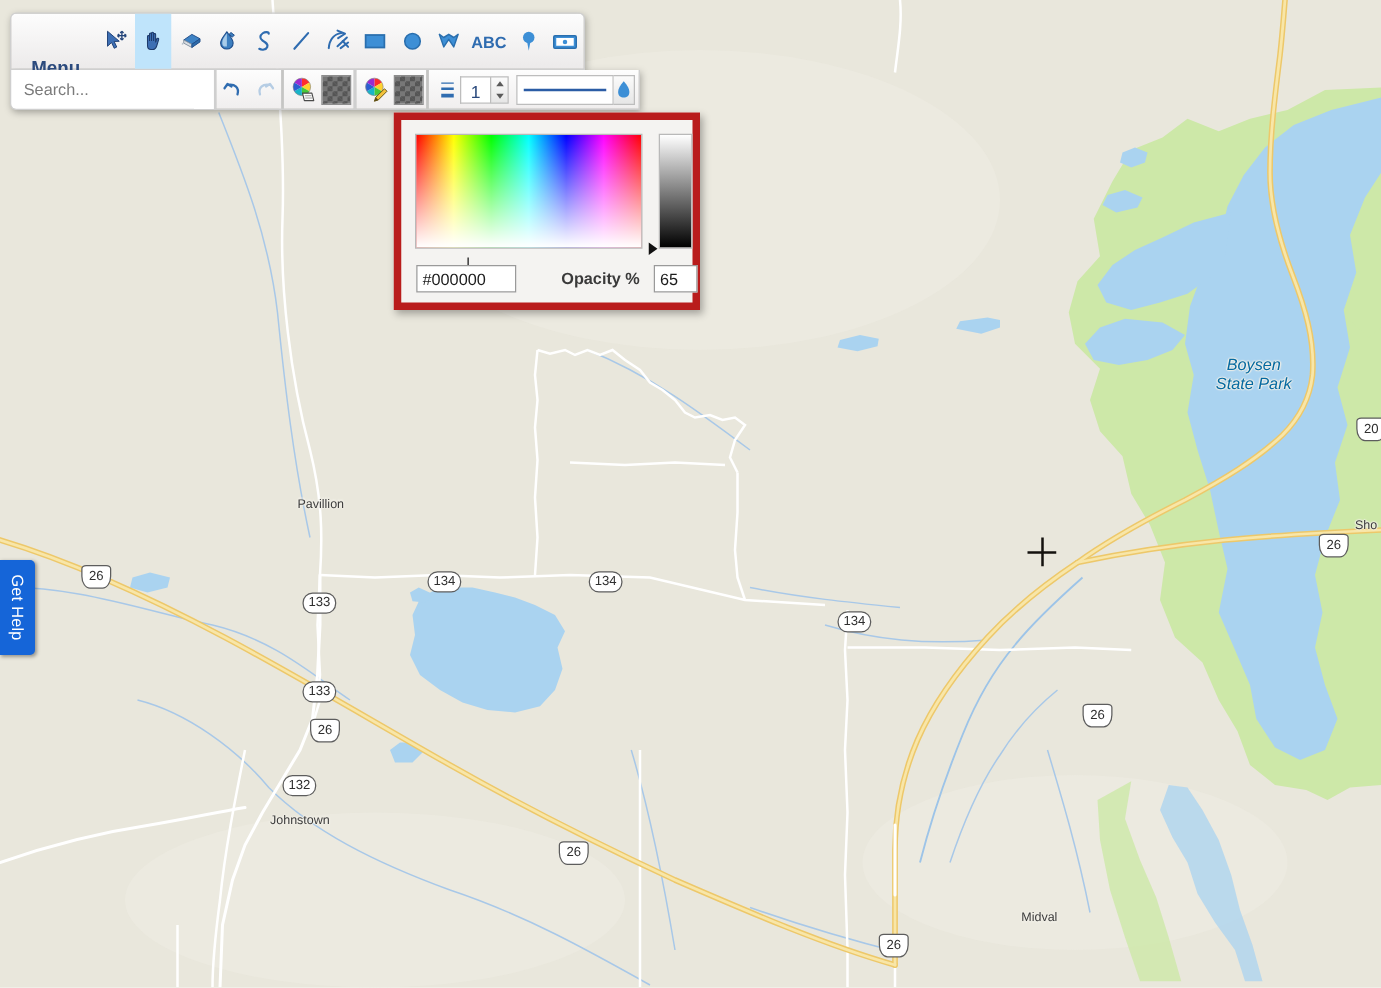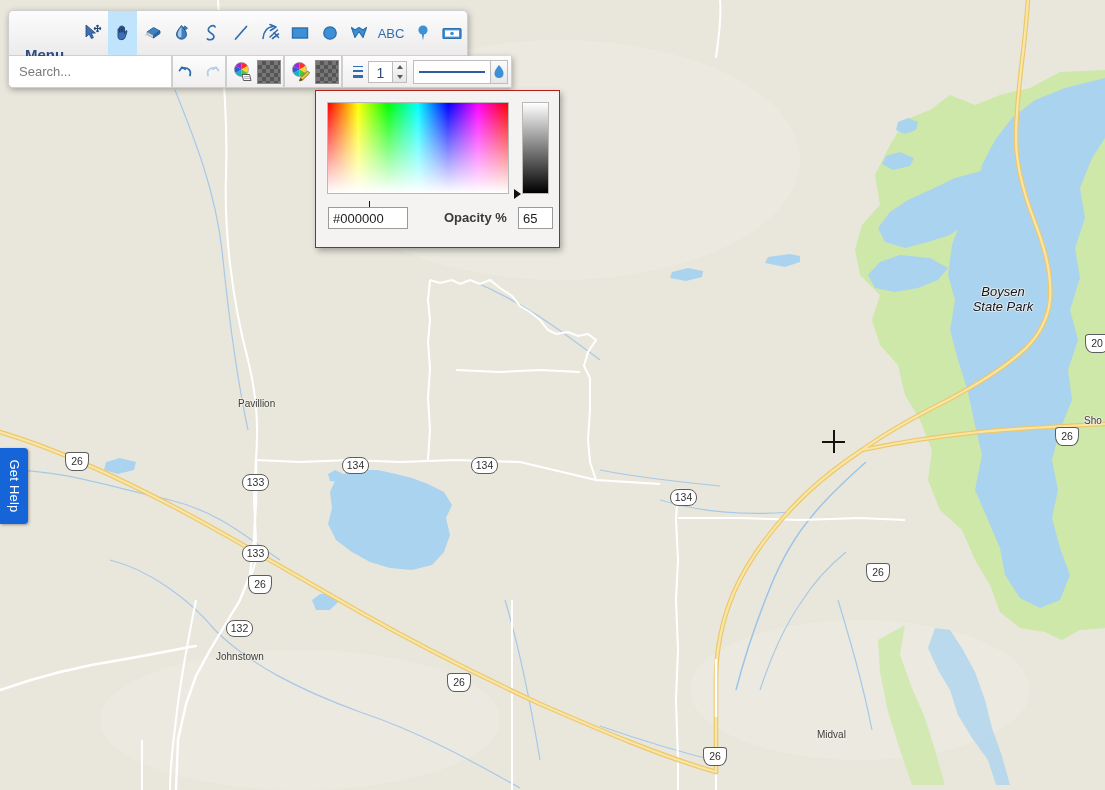--- a/index.html
+++ b/index.html
@@ -31,21 +31,21 @@
   .map-label {
     position: absolute;
     font-family: "Liberation Sans", sans-serif;
     font-size: 10px;
     color: #3c3c3c;
     white-space: nowrap;
     text-shadow: 1px 0 1px #f2f0e8, -1px 0 1px #f2f0e8, 0 1px 1px #f2f0e8, 0 -1px 1px #f2f0e8;
     pointer-events: none;
   }
   .map-label.park {
-    color: #0f172a;
+    color: #0369a1;
     font-style: italic;
     font-size: 13px;
     text-align: center;
     line-height: 15px;
   }
 
   
   .shield {
     position: absolute;
     width: 27px;
@@ -266,21 +266,21 @@
   }
 
   
   #color-picker {
     position: absolute;
     left: 315px;
     top: 90px;
     width: 245px;
     height: 158px;
     background: #f4f3f1;
-    border: 1px solid #b91c1c;
+    border: 6px solid #b91c1c;
     box-shadow: 2px 3px 6px rgba(0,0,0,0.30);
     box-sizing: border-box;
   }
   #sv-area {
     position: absolute;
     left: 11px; top: 11px;
     width: 182px; height: 92px;
     border: 1px solid #b9b9b9;
     box-sizing: border-box;
     background:
@@ -605,21 +605,21 @@
         </svg>
       </div>
 
       <div class="tool-btn">
         <svg width="22" height="22" viewBox="0 0 22 22">
           <path d="M3.5 5.5 L7 15.5 L11 9.5 L15 15.5 L18.5 5.5 L15 8 L11 5.5 L7 8 Z" fill="#3d8fd6" stroke="#2a6fae" stroke-width="1.2" stroke-linejoin="round"></path>
         </svg>
       </div>
 
       <div class="tool-btn" style="width:34px;">
-        <span style="font-size:13px; font-weight:normal; color:#2f6cb0; font-family:'Liberation Sans', sans-serif;">ABC</span>
+        <span style="font-size:13px; font-weight:bold; color:#2f6cb0; font-family:'Liberation Sans', sans-serif;">ABC</span>
       </div>
 
       <div class="tool-btn">
         <svg width="22" height="22" viewBox="0 0 22 22">
           <circle cx="11" cy="8" r="4.6" fill="#3d8fd6"></circle>
           <path d="M9.6 11 L11 18.5 L12.4 11 Z" fill="#3d8fd6"></path>
         </svg>
       </div>
 
       <div class="tool-btn">

